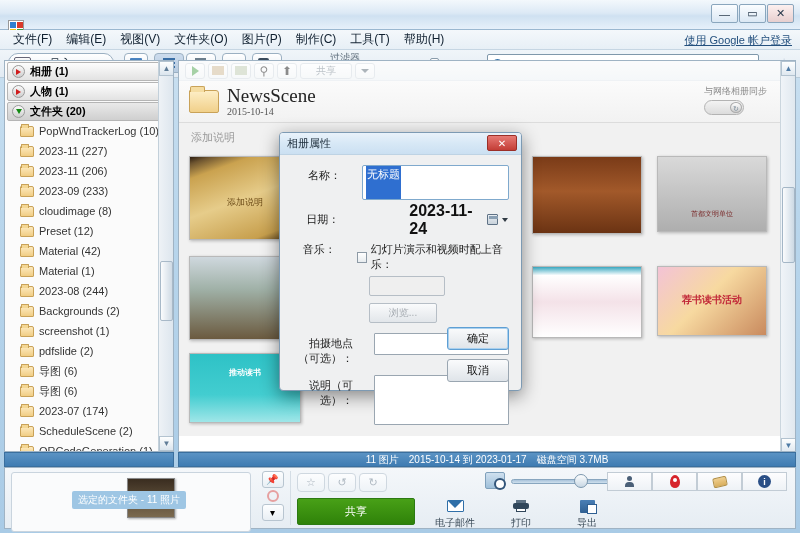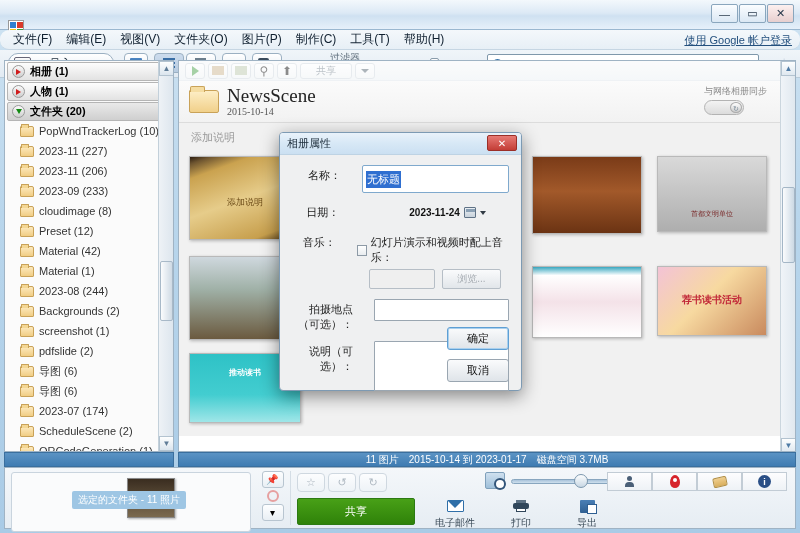--- a/index.html
+++ b/index.html
@@ -37,21 +37,21 @@
     display:flex;align-items:center;justify-content:center;
     font-size:11px;color:#2a3b4d; border-radius:2px;
   }
   .winbtn.close{ background:linear-gradient(180deg,#fdf0ef,#e7cfcf); }
 
   
   .menubar {
     position:absolute; left:0; top:30px; width:800px; height:20px;
     background: linear-gradient(180deg,#f4f8fb,#e7eff6);
     border-bottom:1px solid #c6d6e3;
-    display:flex; align-items:center; padding-left:6px;border-radius:9px;
+    display:flex; align-items:center; padding-left:6px;
   }
   .menuitem { padding:2px 7px; font-size:12px; color:#102030; cursor:default; }
   .gsignin {
     position:absolute; right:8px; top:3px; font-size:11px; color:#24507e;
     text-decoration:underline;
   }
 
   
   .toolbar {
     position:absolute; left:0; top:50px; width:800px; height:28px;
@@ -290,34 +290,34 @@
   }
   .dlg-close{
     position:absolute; right:4px; top:2px; width:30px;height:16px;border-radius:2px;
     background:linear-gradient(180deg,#e77a74,#c33d36); border:1px solid #9b2f28;
     color:#fff;font-size:10px;display:flex;align-items:center;justify-content:center;
   }
   .dlg-body{ padding:10px 12px 8px 8px; position:relative; height:236px;}
   .frow{ display:flex; align-items:flex-start; margin-bottom:9px; }
   .flabel{ width:74px; text-align:right; padding-right:21px; font-size:11px; color:#1b1b1b; padding-top:3px;}
   .f-input{
-    flex:1; height:28px; border:1px solid #7fa9cd; background:#fff; border-radius:2px;
-    display:flex;align-items:center; padding-left:3px; font-size:11px;
+    flex:1; height:35px; border:1px solid #7fa9cd; background:#fff; border-radius:2px;
+    display:flex;padding-left:3px; font-size:11px;
   }
   .sel-text{ background:#2f6fd0; color:#fff; padding:1px 1px; }
   .datefield{
     width:104px;height:21px;border:1px solid transparent;background:transparent;
-    display:flex;align-items:center;gap:4px;font-size:10px;color:#111; font-weight:bold;margin-left:48px;
+    display:flex;align-items:center;gap:4px;font-size:16px;color:#111; font-weight:bold;margin-left:48px;
   }
   .cal-ic{width:12px;height:11px;border:1px solid #5f7286;background:linear-gradient(180deg,#e9eef3,#c8d2db);border-radius:1px;position:relative;}
   .cal-ic:after{content:"";position:absolute;left:1px;top:1px;width:9px;height:3px;background:#8aa0b4;}
   .mini-caret{width:0;height:0;border-top:4px solid #303a44;border-left:3.5px solid transparent;border-right:3.5px solid transparent;}
   .chk{ width:11px;height:11px;border:1px solid #8d9aa6;background:linear-gradient(180deg,#fff,#e8ecef);margin-right:4px;}
   .musicline{ display:flex; align-items:center; font-size:11px; color:#1b1b1b; padding-top:3px;}
-  .musicrow2{ display:flex; gap:7px; margin:0 8px 10px 81px; }
+  .musicrow2{ display:flex; gap:7px; margin:0 8px 10px 81px;flex-direction:column; }
   .mfield{ width:76px;height:20px;border:1px solid #b6bec6; background:#efefef; border-radius:2px;}
   .browse{
     width:68px;height:20px;border:1px solid #b6bec6;border-radius:2px;
     background:linear-gradient(180deg,#fafbfc,#e2e6ea); color:#a7adb3;
     display:flex;align-items:center;justify-content:center;font-size:10px;
   }
   .ta{ flex:1; height:50px; border:1px solid #9aa6b1; background:#fff; border-radius:1px;}
   .onefield{ flex:1; height:22px; border:1px solid #9aa6b1; background:#fff;border-radius:1px;}
   .dlg-btns{ position:absolute; right:12px; bottom:9px; display:flex; gap:9px;flex-direction:column; }
   .dbtn{

